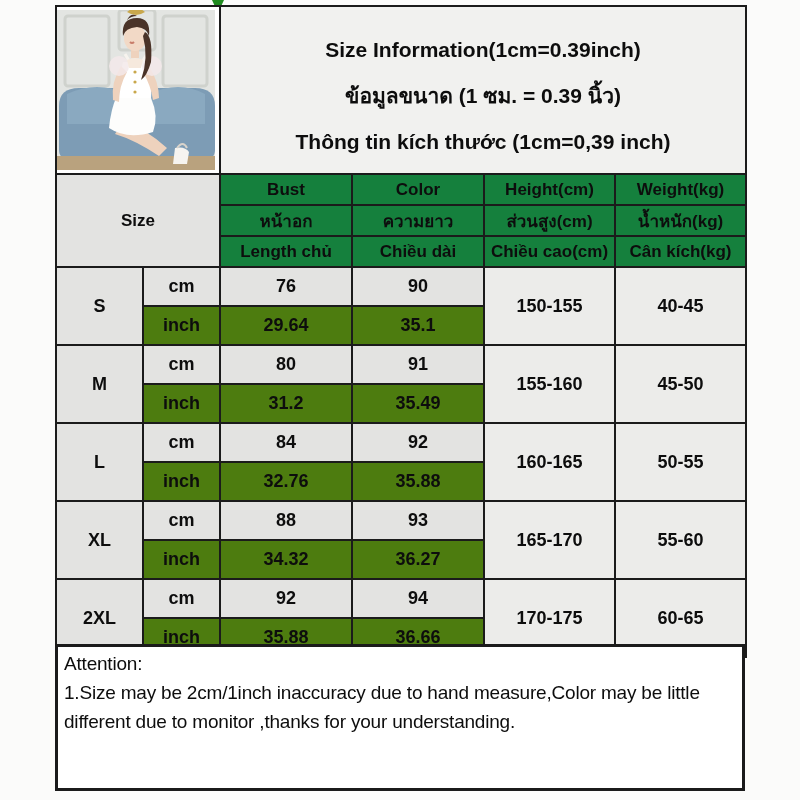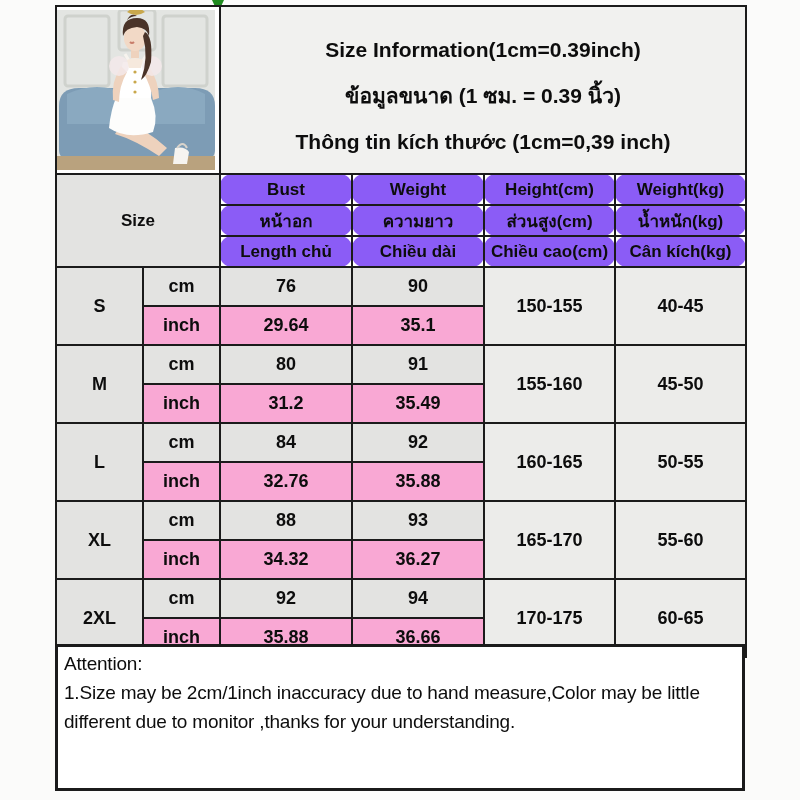--- a/index.html
+++ b/index.html
@@ -27,23 +27,23 @@
   }
   tr.top-row td{height:166px;}
   tr.hdr-row td{height:29px;font-size:17px;}
   tr.data-row td{height:37px;margin-left:34px;}
 
   .img-cell{background:#ffffff;padding:2px;}
   .title-cell{background:#f1f1ef;}
   .title-line{font-size:21px;font-weight:bold;line-height:34px;margin-top:12px;}
 
   .size-head{background:#e3e3e1;font-size:36px;font-weight:bold;margin-left:6px;}
-  .hdr{background:#8b5cf6;border-radius:12px;}
+  .hdr{background:#15803d;}
   .gray{background:#e3e3e1;}
-  .white{background:#f9a8d4;}
+  .white{background:#4d7c0f;}
   .size-cell{background:#e3e3e1;font-size:19px;}
   .range-cell{background:#ececea;font-size:18px;}
 
   
   .attention{
     position:absolute;left:55px;top:644px;width:690px;height:147px;
     box-sizing:border-box;border:3px solid #1b1b1b;background:#ffffff;
     padding:2px 6px 0 6px;
     font-size:19px;line-height:29px;font-weight:normal;color:#0d0d0d;
     letter-spacing:-0.2px;
@@ -128,21 +128,21 @@
       <td colspan="4" class="title-cell">
         <div class="title-line">Size Information(1cm=0.39inch)</div>
         <div class="title-line">ข้อมูลขนาด (1 ซม. = 0.39 นิ้ว)</div>
         <div class="title-line">Thông tin kích thước (1cm=0,39 inch)</div>
       </td>
     </tr>
 
     <tr class="hdr-row">
       <td colspan="2" rowspan="3" class="size-head">Size</td>
       <td class="hdr">Bust</td>
-      <td class="hdr">Weight</td>
+      <td class="hdr">Color</td>
       <td class="hdr">Height(cm)</td>
       <td class="hdr">Weight(kg)</td>
     </tr>
     <tr class="hdr-row">
       <td class="hdr">หน้าอก</td>
       <td class="hdr">ความยาว</td>
       <td class="hdr">ส่วนสูง(cm)</td>
       <td class="hdr">น้ำหนัก(kg)</td>
     </tr>
     <tr class="hdr-row">

